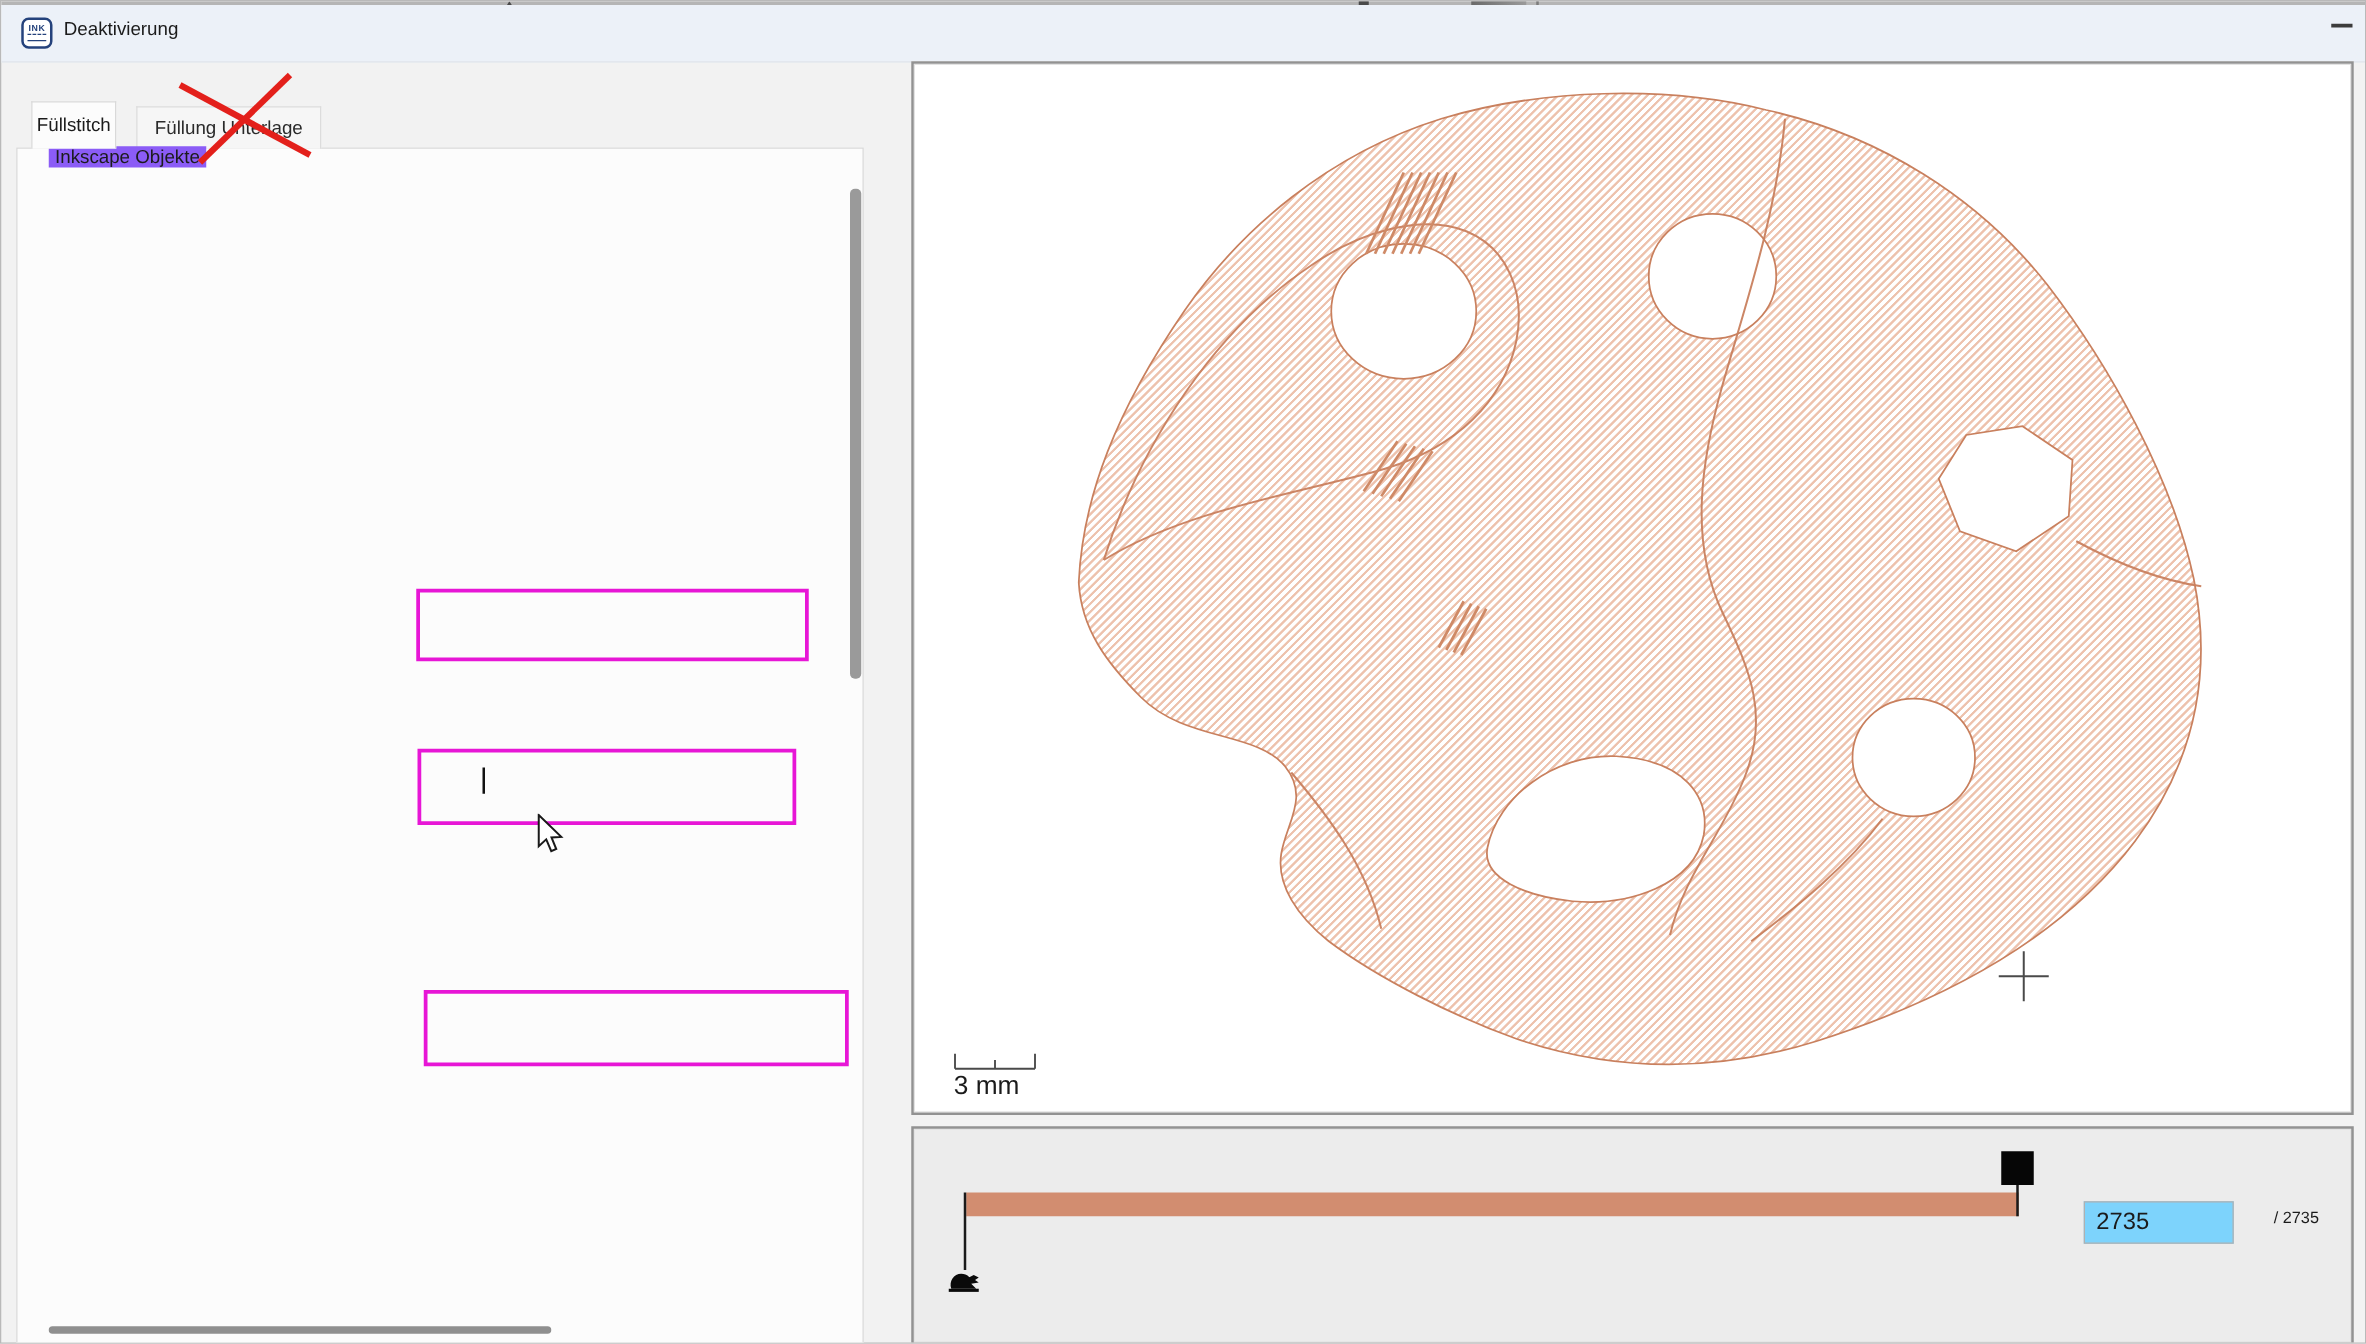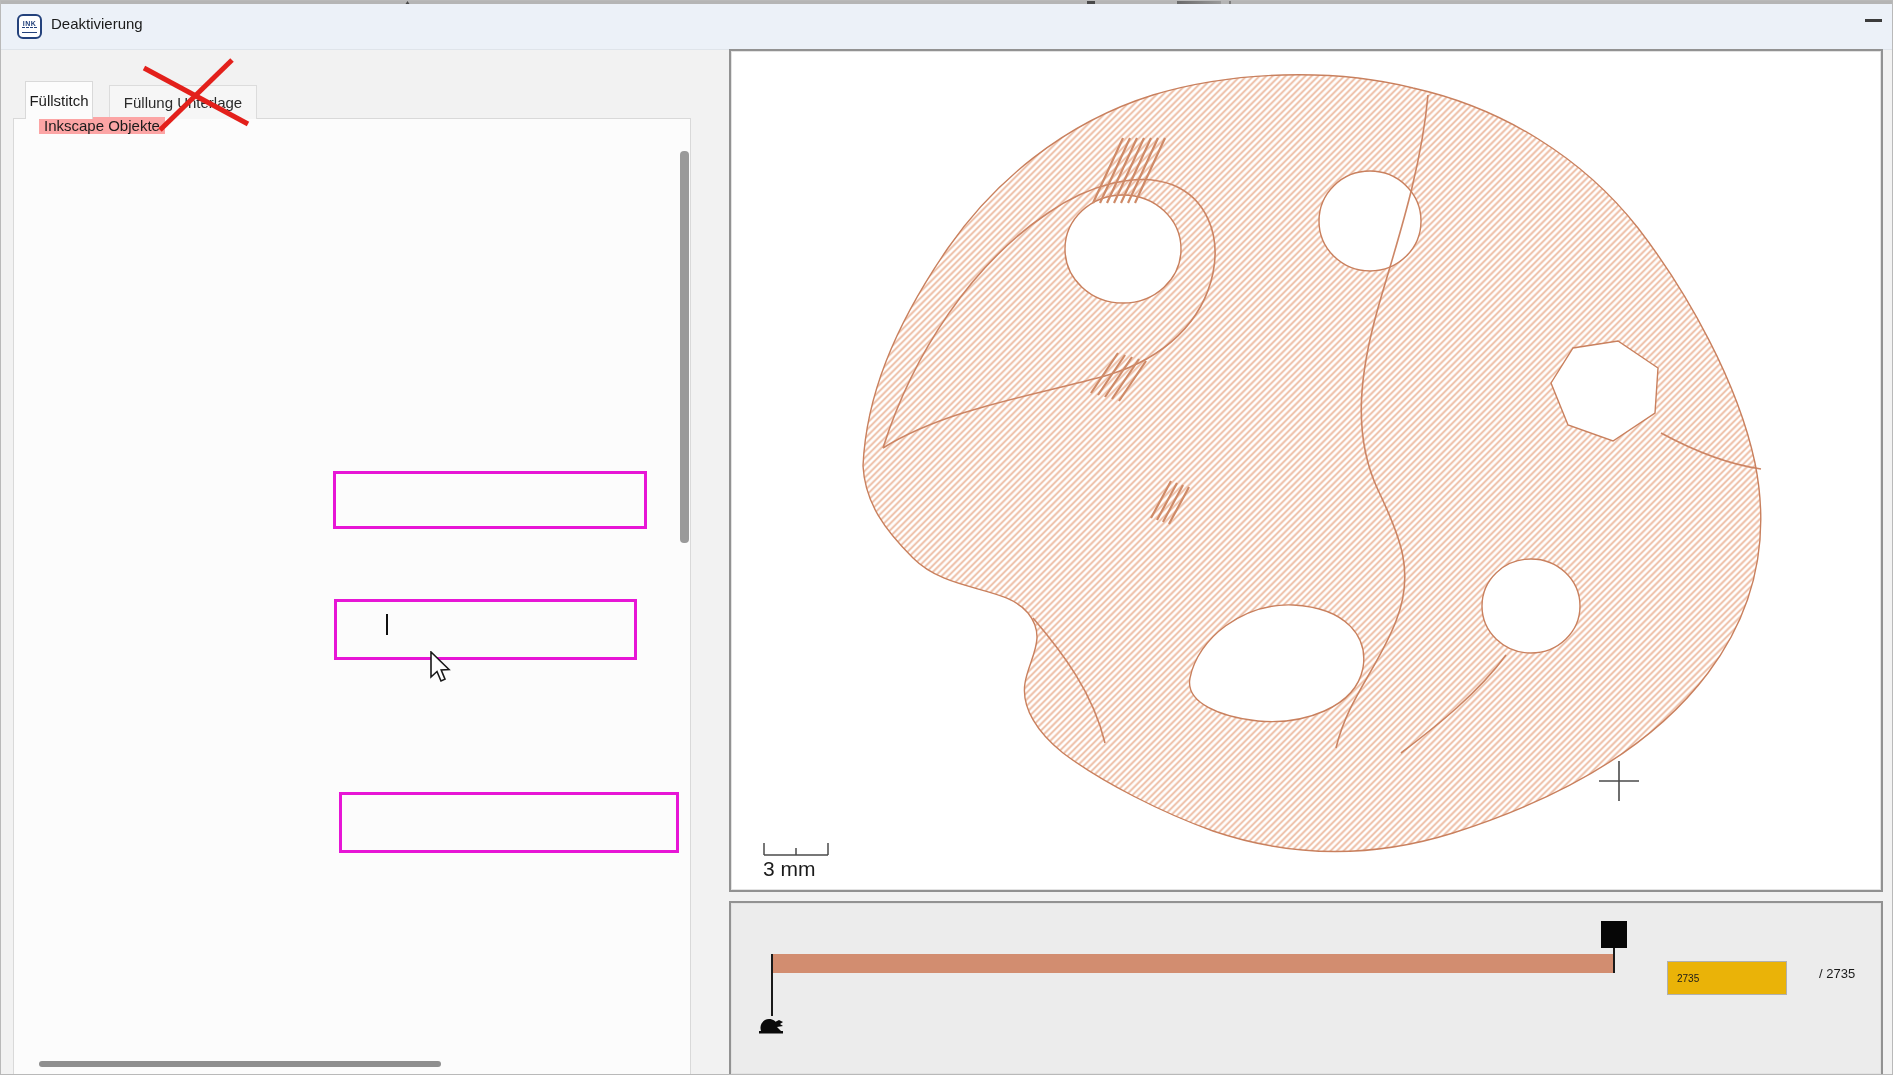--- a/index.html
+++ b/index.html
@@ -22,21 +22,21 @@
   .min-dash{left:1864px;top:18px;width:17px;height:3px;background:#3c3c3c;}
 
   
   .tab{box-sizing:border-box;font-size:15px;display:flex;align-items:center;justify-content:center;}
   .tab.active{left:24px;top:80px;width:68px;height:38px;background:#fcfcfc;border:1px solid #d9d9d9;border-bottom:none;z-index:3;}
   .tab.inactive{left:108px;top:84px;width:148px;height:34px;background:#f6f6f6;border:1px solid #dcdcdc;border-bottom:none;z-index:2;color:#2a2a2a;}
 
   
   .panel{left:12px;top:117px;width:678px;height:958px;background:#fcfcfc;border:1px solid #d9d9d9;box-sizing:border-box;z-index:1;overflow:hidden;}
   .groupbox{left:26px;top:124px;width:644px;height:80px;border:1px solid #dcdcdc;border-radius:3px;}
-  .grouplegend{left:38px;top:116px;background:#fca5a5;padding:0 5px;font-size:15px;z-index:2;}
+  .grouplegend{left:38px;top:116px;background:#8b5cf6;padding:0 5px;font-size:15px;z-index:2;}
   .info1{left:44px;top:140px;font-size:15px;}
   .info2{left:52px;top:163px;font-size:15px;}
 
   .bigcb{width:38px;height:38px;background:#fff;border:1px solid #b6b6b6;border-radius:7px;box-sizing:border-box;}
   .smallcb{width:18px;height:18px;border-radius:4px;box-sizing:border-box;}
   .smallcb.on{background:#0067c0;border:1px solid #0067c0;display:flex;align-items:center;justify-content:center;}
   .smallcb.off{background:#fff;border:1px solid #8f8f8f;}
   .rlabel{font-size:15px;line-height:20px;}
   .tin{position:absolute;left:346px;width:224px;height:30px;box-sizing:border-box;background:#fff;
        border:1px solid #9b9b9b;border-bottom-color:#7a7a7a;border-radius:4px;font-size:15px;
@@ -59,22 +59,22 @@
   
   .pane{box-sizing:border-box;border:2px solid #929292;box-shadow:inset 0 0 0 1px #e3e3e3;}
   .preview{left:728px;top:48px;width:1154px;height:843px;background:#ffffff;}
   .timeline{left:728px;top:900px;width:1154px;height:175px;background:#ececec;}
 
   .scale-label{left:762px;top:856px;font-size:21px;z-index:4;}
   .bar{left:772px;top:953px;width:842px;height:19px;background:#d28d70;z-index:3;}
   .startline{left:770px;top:953px;width:2px;height:62px;background:#1a1a1a;z-index:3;}
   .endline{left:1612px;top:924px;width:2px;height:48px;background:#1a1a1a;z-index:3;}
   .handle{left:1600px;top:920px;width:26px;height:27px;background:#060606;z-index:4;}
-  .count-input{left:1666px;top:960px;width:120px;height:34px;box-sizing:border-box;background:#eab308;border:1px solid #b0b0b0;
-               font-size:10px;padding:0 9px;font-family:"Liberation Sans","DejaVu Sans",sans-serif;color:#1b1b1b;z-index:3;}
+  .count-input{left:1666px;top:960px;width:120px;height:34px;box-sizing:border-box;background:#7dd3fc;border:1px solid #b0b0b0;
+               font-size:19px;padding:0 9px;font-family:"Liberation Sans","DejaVu Sans",sans-serif;color:#1b1b1b;z-index:3;}
   .count-total{left:1818px;top:965px;font-size:13px;z-index:3;}
 
   svg{display:block;}
 </style>
 </head>
 <body>
 
 <div id="root">
 
   <div class="abs top-strip"></div>

